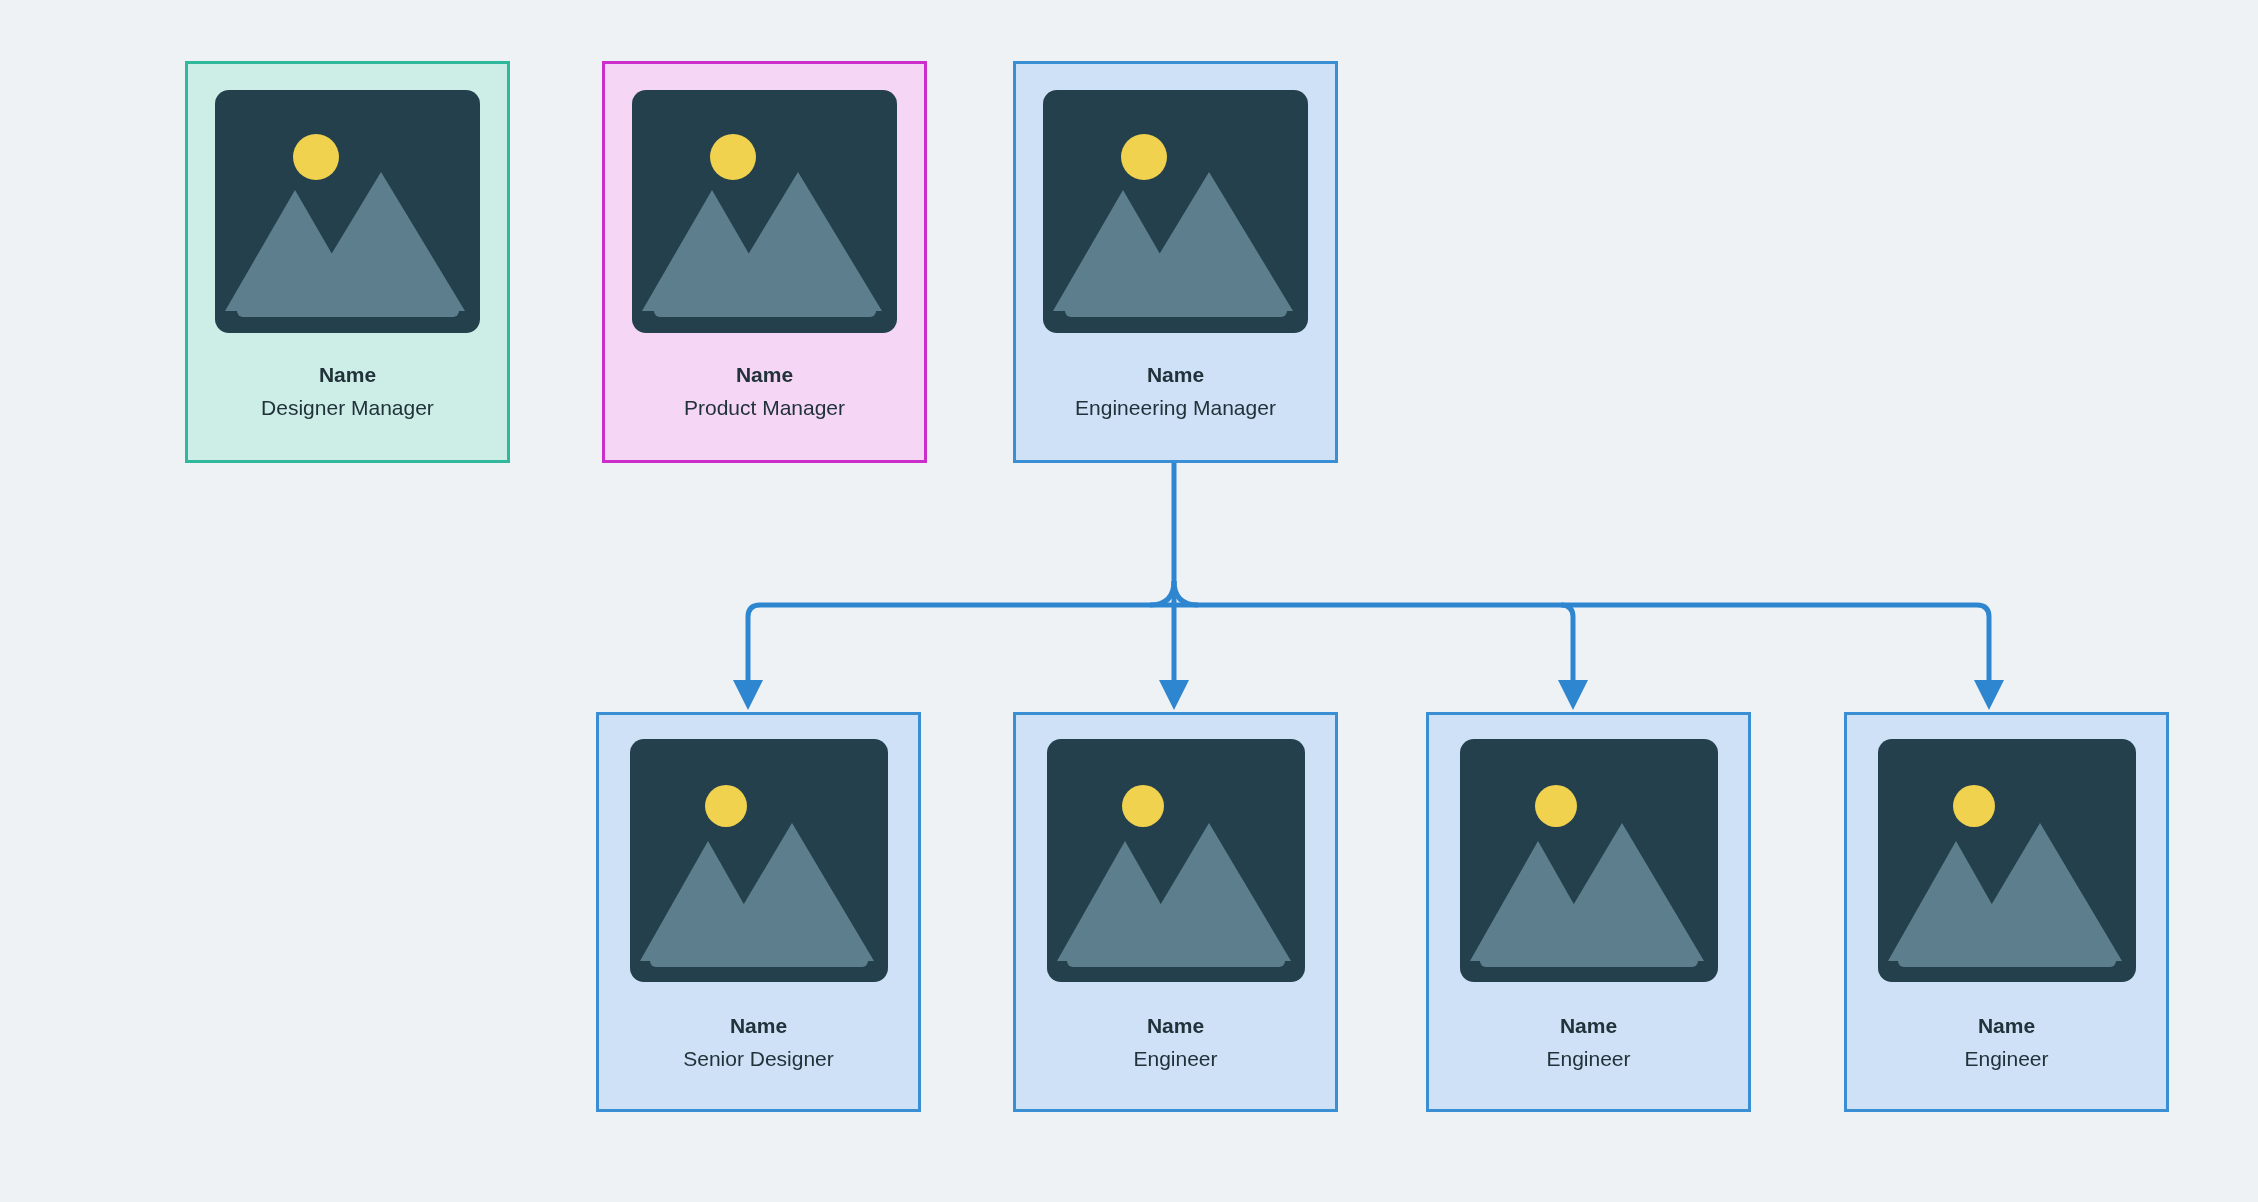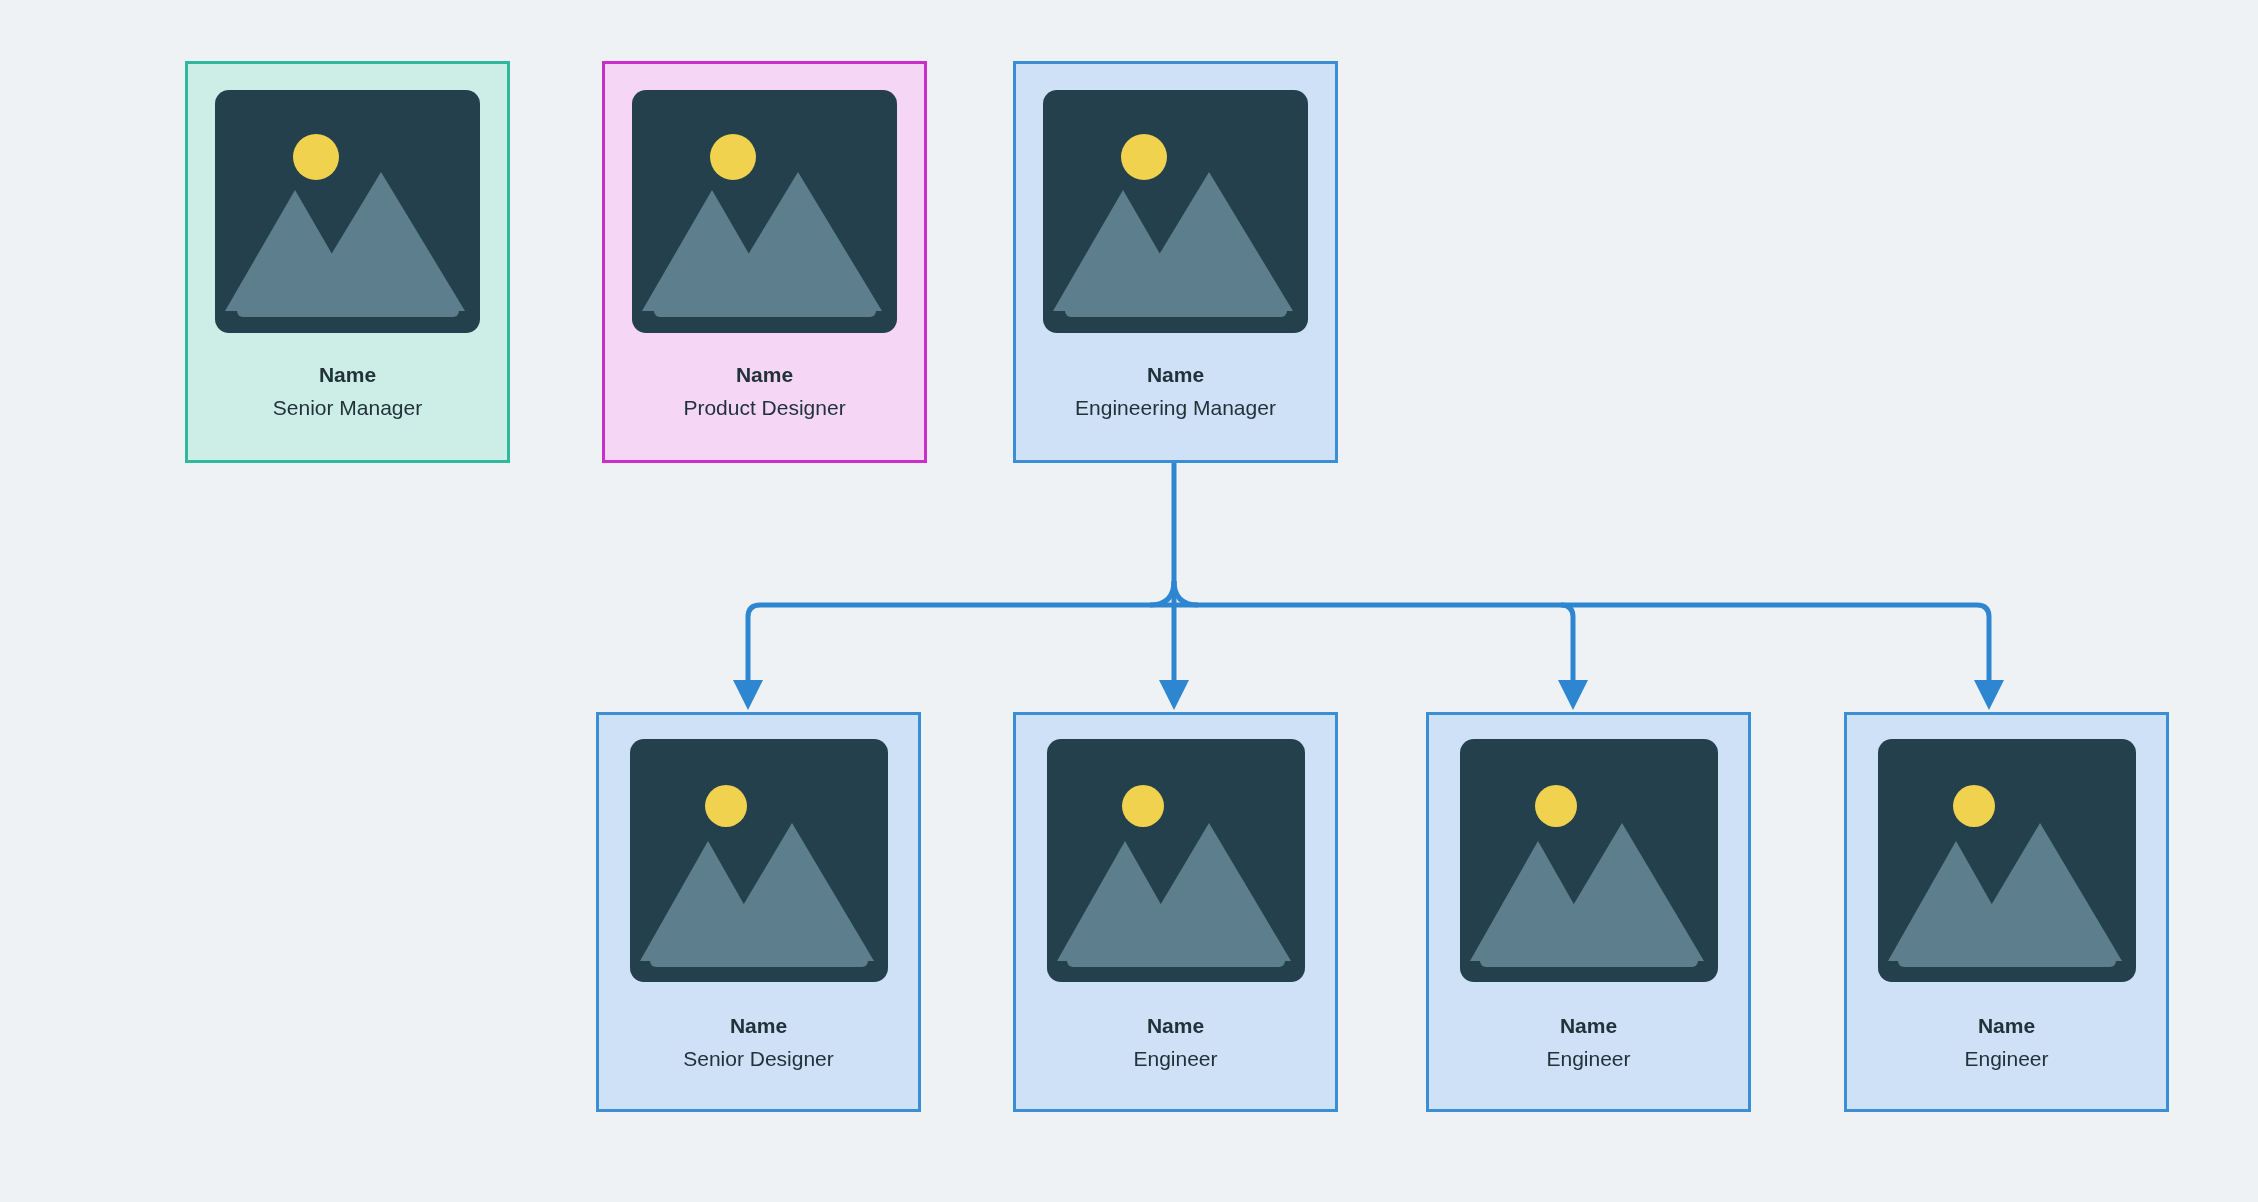--- a/index.html
+++ b/index.html
@@ -140,34 +140,34 @@
   <div class="person-card row-top" style="left:137px; border-color:#2fb89b; background:#cdeee6;">
     <div class="card-photo">
       <div class="sun" style="width:46px;height:46px;left:78px;top:44px;"></div>
       <div class="mtn-shape" style="left:22px;top:215px;width:222px;height:12px;border-radius:6px;"></div>
       <svg width="265" height="243" style="position:absolute;left:0;top:0;">
         <polygon points="80,100 150,221 10,221" fill="#5d7f8d"></polygon>
         <polygon points="166,82 250,221 82,221" fill="#5d7f8d"></polygon>
       </svg>
     </div>
     <div class="card-name">Name</div>
-    <div class="card-role">Senior Manager</div>
+    <div class="card-role">Designer Manager</div>
   </div>
 
   <div class="person-card row-top" style="left:554px; border-color:#cc2ecc; background:#f5d7f5;">
     <div class="card-photo">
       <div class="sun" style="width:46px;height:46px;left:78px;top:44px;"></div>
       <div class="mtn-shape" style="left:22px;top:215px;width:222px;height:12px;border-radius:6px;"></div>
       <svg width="265" height="243" style="position:absolute;left:0;top:0;">
         <polygon points="80,100 150,221 10,221" fill="#5d7f8d"></polygon>
         <polygon points="166,82 250,221 82,221" fill="#5d7f8d"></polygon>
       </svg>
     </div>
     <div class="card-name">Name</div>
-    <div class="card-role">Product Designer</div>
+    <div class="card-role">Product Manager</div>
   </div>
 
   <div class="person-card row-top" style="left:965px; border-color:#3a8fd4; background:#cfe1f6;">
     <div class="card-photo">
       <div class="sun" style="width:46px;height:46px;left:78px;top:44px;"></div>
       <div class="mtn-shape" style="left:22px;top:215px;width:222px;height:12px;border-radius:6px;"></div>
       <svg width="265" height="243" style="position:absolute;left:0;top:0;">
         <polygon points="80,100 150,221 10,221" fill="#5d7f8d"></polygon>
         <polygon points="166,82 250,221 82,221" fill="#5d7f8d"></polygon>
       </svg>

